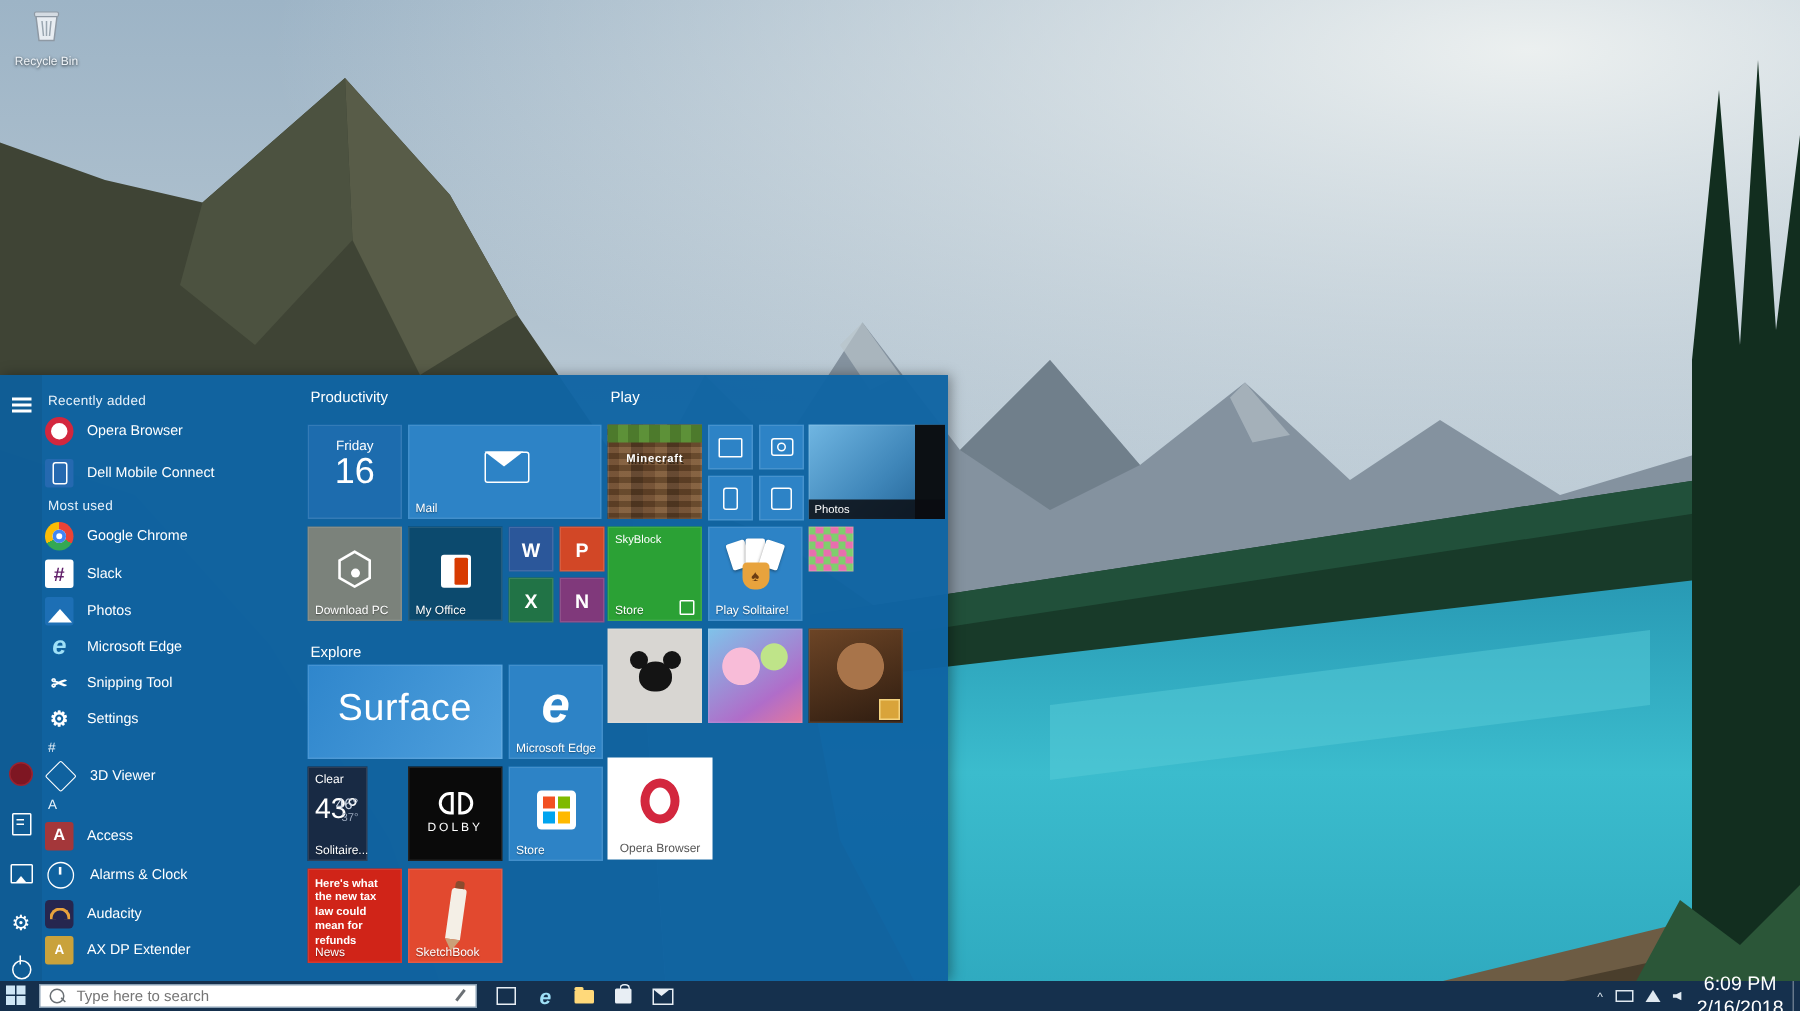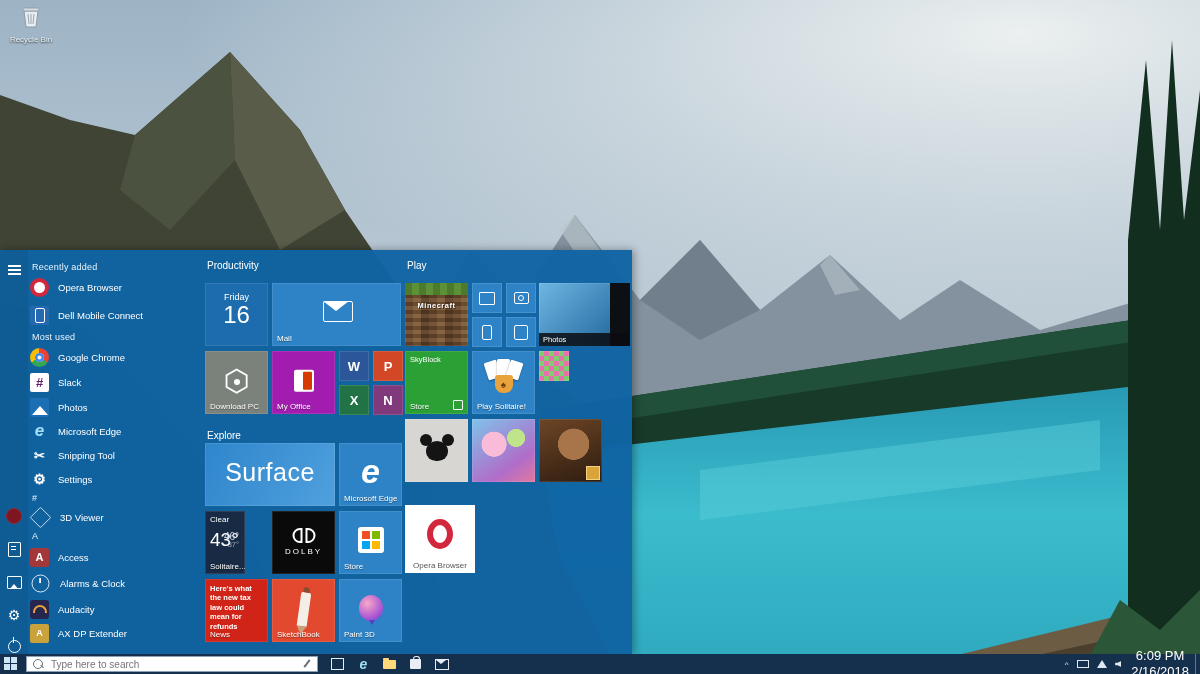--- a/index.html
+++ b/index.html
@@ -59,21 +59,21 @@
   .tile{position:absolute;box-shadow:inset 0 0 0 1px rgba(255,255,255,.10);cursor:pointer;overflow:hidden;}
   .tlabel{position:absolute;left:5px;bottom:3px;font-size:8px;color:#fff;text-shadow:0 1px 1px rgba(0,0,0,.4);white-space:nowrap;}
   .t-blue{background:#2d83c6;}
   .cal-wd{margin-top:9px;text-align:center;font-size:9px;color:#fff;}
   .cal-day{text-align:center;font-size:24px;color:#fff;font-weight:300;line-height:1.05;}
   .envelope{position:absolute;left:50%;top:18px;margin-left:-14px;width:28px;height:19px;border:1.6px solid #fff;border-radius:2px;}
   .envelope::after{content:"";position:absolute;left:-1px;top:-1px;border-left:13px solid transparent;border-right:13px solid transparent;border-top:10px solid #fff;width:0;}
   .t-gray{background:#7b827b;}
   .hexnut{position:absolute;left:50%;top:50%;transform:translate(-50%,-58%);color:#fff;font-size:30px;line-height:1;}
   .hexdot{position:absolute;left:50%;top:50%;transform:translate(-50%,-66%);width:6px;height:6px;border-radius:50%;background:#fff;}
-  .t-office{background:#a21caf;}
+  .t-office{background:#0c4a6e;}
   .offglyph{position:absolute;left:50%;top:50%;transform:translate(-50%,-60%);width:20px;height:22px;background:#fff;border-radius:2px;}
   .offglyph::after{content:"";position:absolute;right:2px;top:2px;width:9px;height:18px;background:#d83b01;border-radius:1px;}
   .stile{width:30px;height:30px;display:flex;align-items:center;justify-content:center;color:#fff;font-weight:bold;font-size:13px;box-shadow:inset 0 0 0 1px rgba(255,255,255,.12);position:absolute;cursor:pointer;}
   .t-mc{background:
       repeating-linear-gradient(0deg,rgba(0,0,0,.18) 0 4px,rgba(255,255,255,.06) 4px 8px),
       repeating-linear-gradient(90deg,#6e4a2c 0 8px,#7f5a37 8px 16px,#5d3f26 16px 24px);}
   .mc-top{position:absolute;left:0;top:0;width:100%;height:12px;background:repeating-linear-gradient(90deg,#4d7a2c 0 7px,#5d9138 7px 14px);}
   .mc-logo{position:absolute;left:0;top:18px;width:100%;text-align:center;font-size:7.5px;font-weight:bold;color:#fff;
            text-shadow:1px 1px 0 #3a2a18;letter-spacing:.5px;}
   .glyph-film{width:14px;height:11px;border:1.4px solid #fff;border-radius:1px;}
@@ -437,24 +437,20 @@
     <div class="tile t-sketch" style="left:272px;top:329px;width:63px;height:63px">
       <span class="pencil"></span>
       <div class="tlabel">SketchBook</div>
     </div>
 
     <div class="tile t-news" style="left:205px;top:329px;width:63px;height:63px">
       <div class="headline">Here's what the new tax law could mean for refunds</div>
       <div class="tlabel">News</div>
     </div>
 
-    <div class="tile t-blue" style="left:339px;top:329px;width:63px;height:63px">
-      <span class="balloon"></span>
-      <div class="tlabel">Paint 3D</div>
-    </div>
 
   </div>
 
   <div class="taskbar">
     <div class="startbtn">
         <i></i>
         <i></i>
         <i></i>
         <i></i>
       </div>

